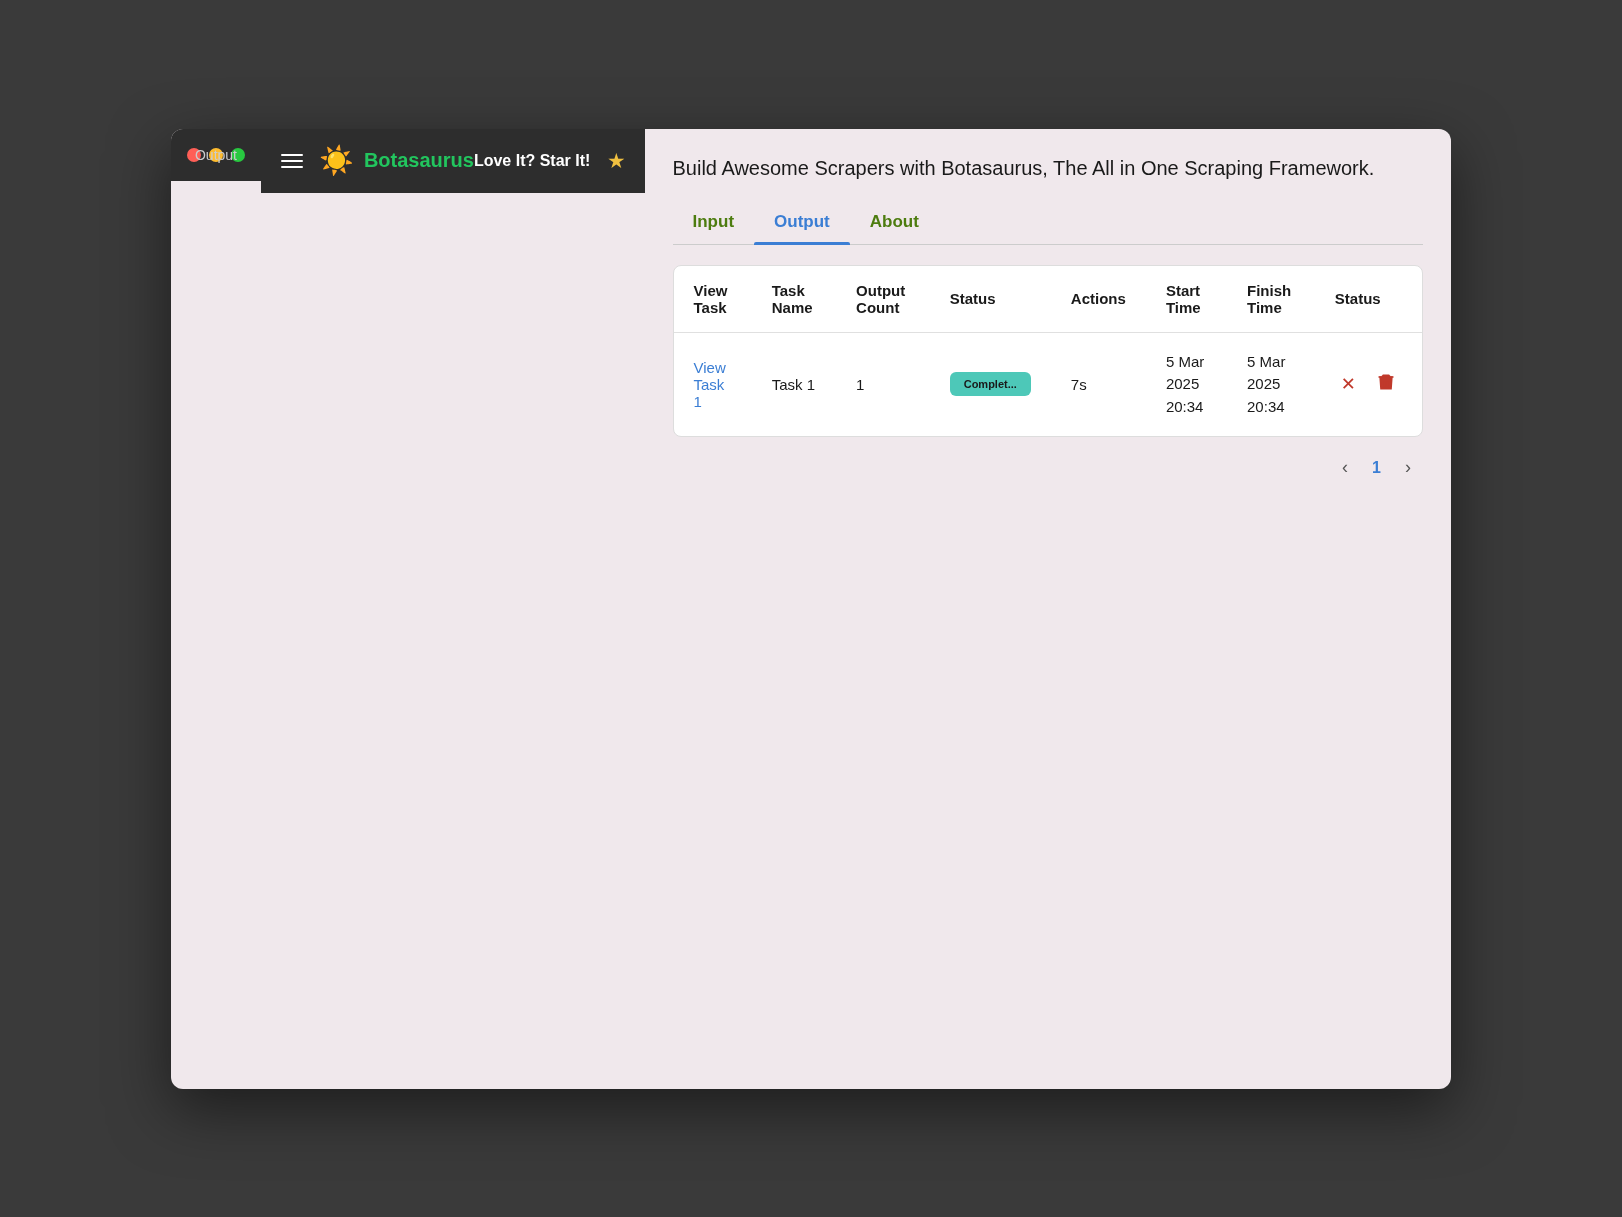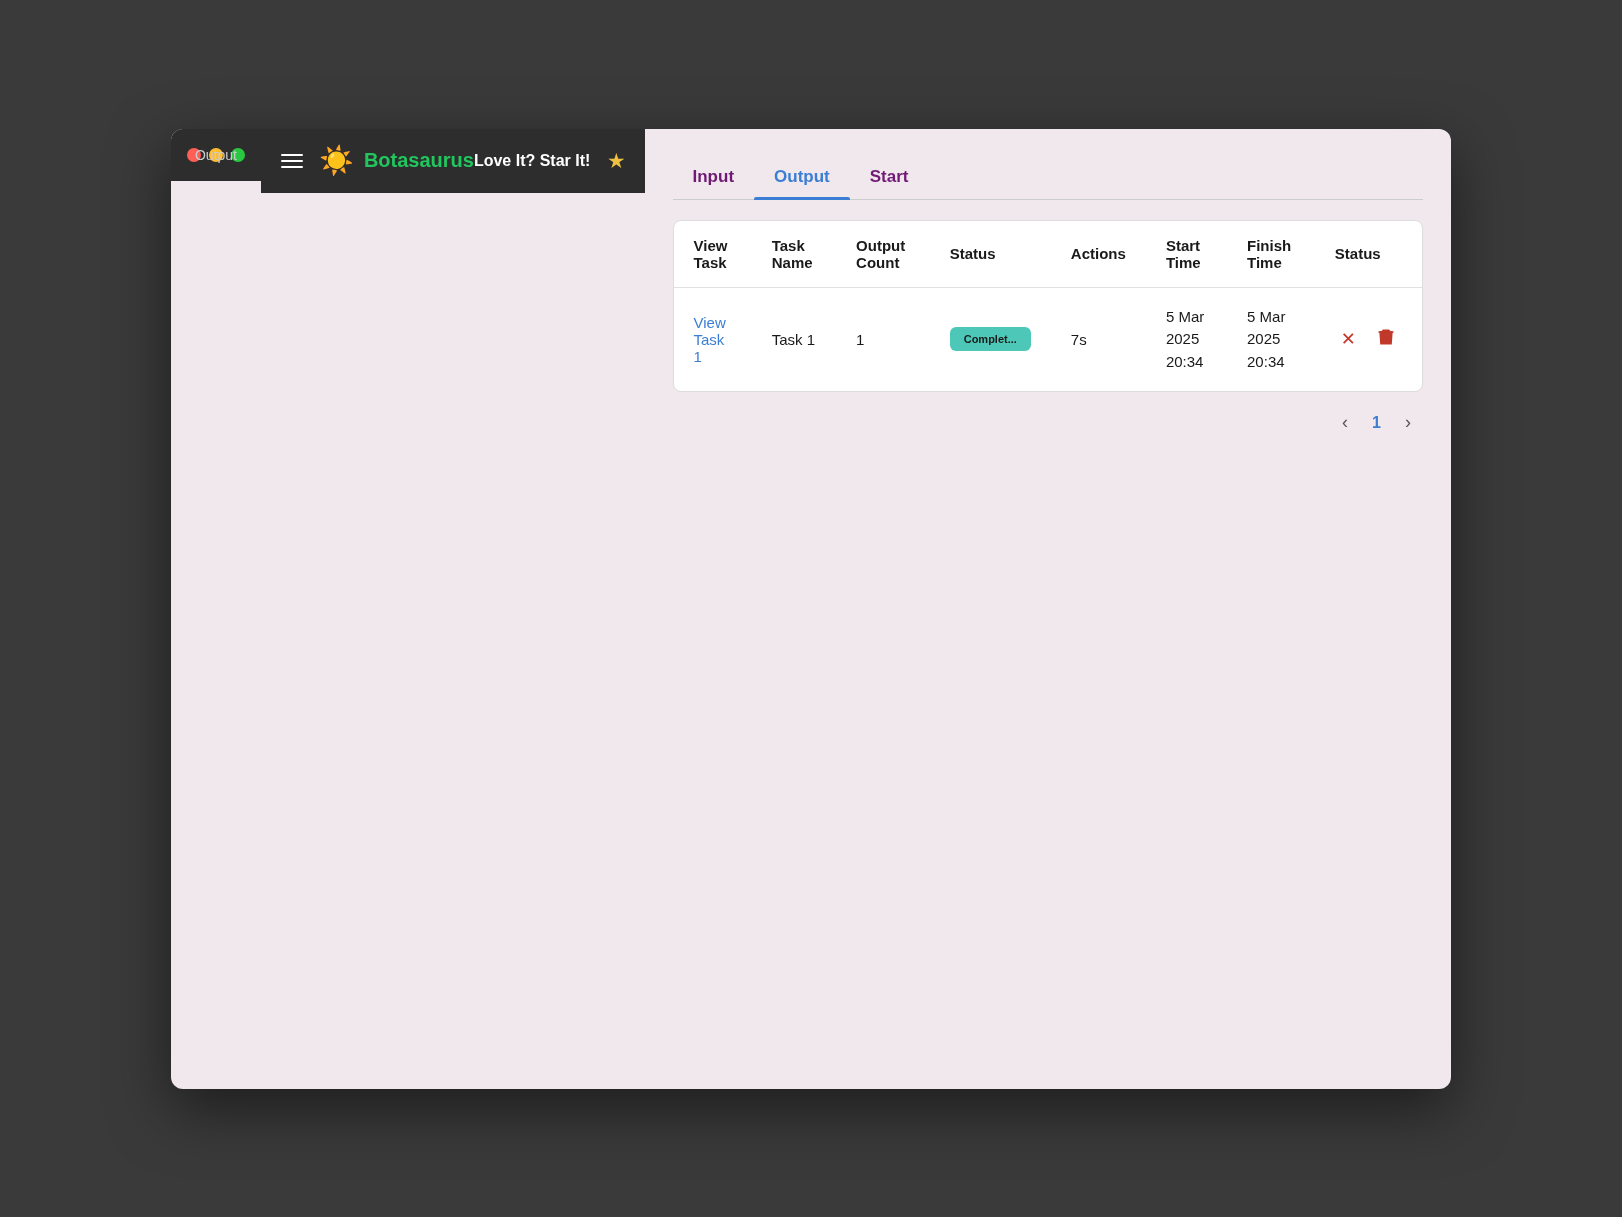--- a/index.html
+++ b/index.html
@@ -152,21 +152,21 @@
       display: flex;
       gap: 0;
       border-bottom: 1px solid #ccc;
       margin-bottom: 20px;
     }
 
     .tab {
       padding: 10px 20px 12px;
       font-size: 17px;
       font-weight: 600;
-      color: #701a75;
+      color: #4d7c0f;
       cursor: pointer;
       position: relative;
       border: none;
       background: none;
     }
 
     .tab.active {
       color: #3b7ed4;
     }
 
@@ -326,30 +326,31 @@
         <span class="brand-name">Botasaurus</span>
       </div>
     </div>
     <div class="navbar-right">
       <span>Love It? Star It!</span>
       <span class="star-icon">★</span>
     </div>
   </div>
 
   <div class="main-content">
+    <p class="tagline">Build Awesome Scrapers with Botasaurus, The All in One Scraping Framework.</p>
 
     <div class="tabs">
       <button class="tab">
         <span>Input</span>
       </button>
       <button class="tab active">
         <span>Output</span>
       </button>
       <button class="tab">
-        <span>Start</span>
+        <span>About</span>
       </button>
     </div>
 
     <div class="table-container">
       <table>
         <thead>
           <tr>
             <th>View Task</th>
             <th>Task Name</th>
             <th>Output Count</th>

